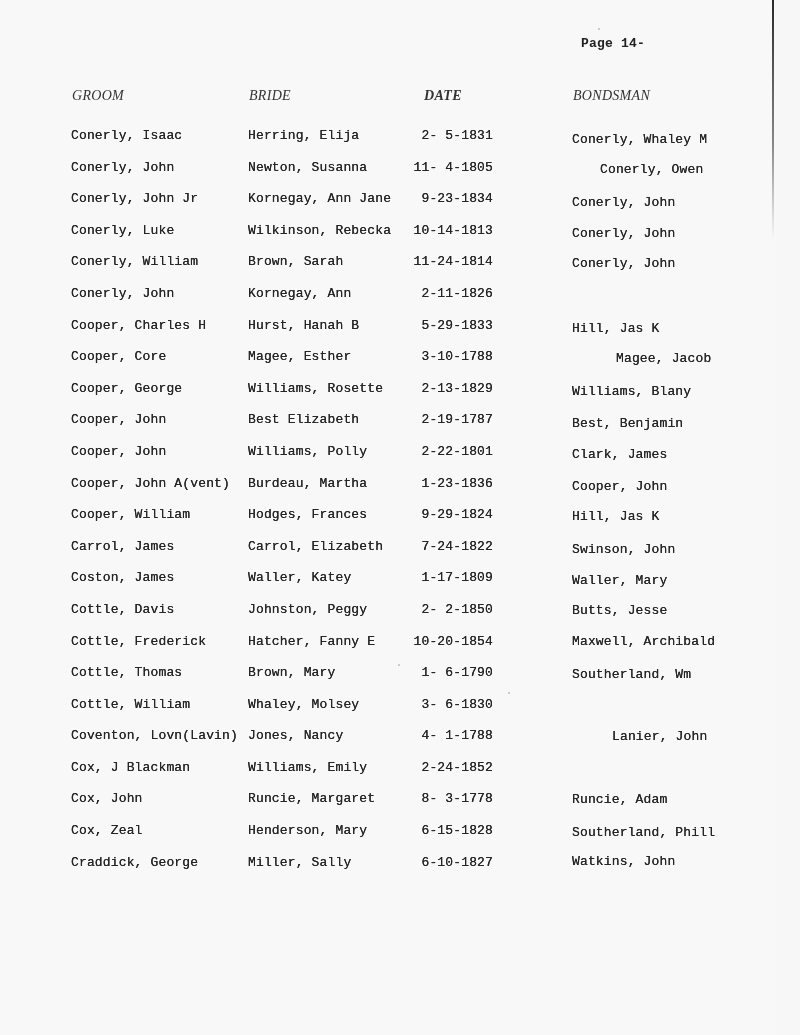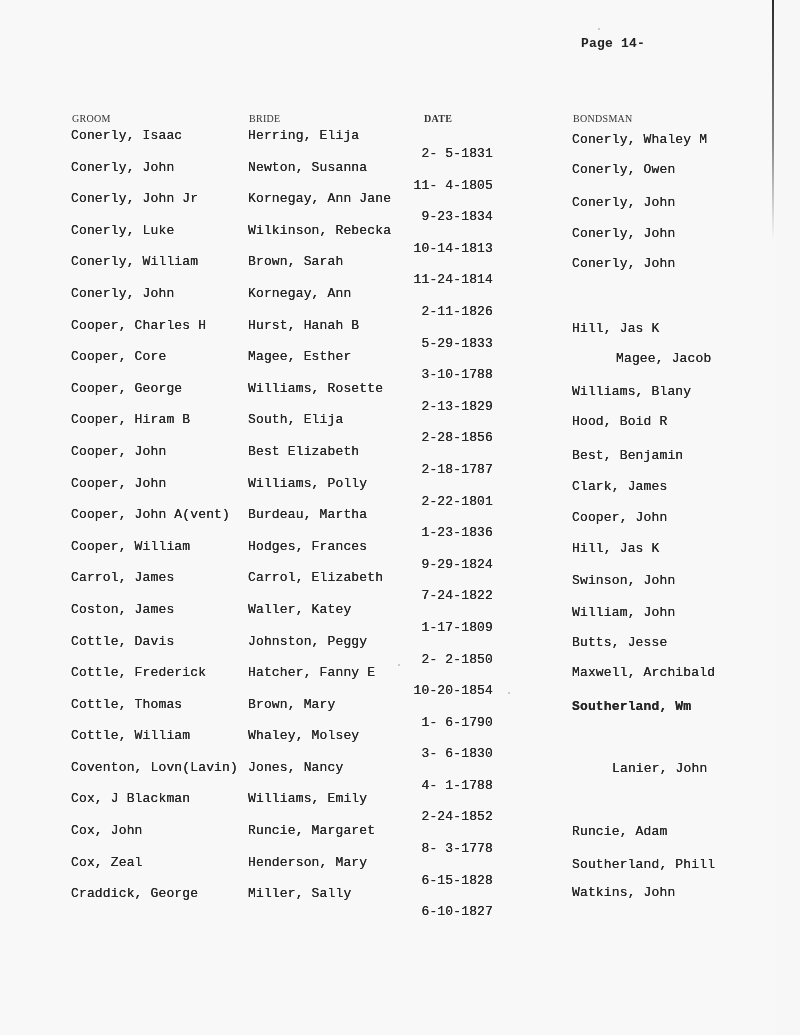--- a/index.html
+++ b/index.html
@@ -33,28 +33,29 @@
       position: absolute;
       left: 581px;
       top: 36px;
       font-size: 13px;
       font-weight: bold;
       letter-spacing: 0.2px;
       color: #222;
     }
     .header {
       position: absolute;
-      top: 113px;
+      top: 88px;
       left: 0;
       width: 800px;
       height: 16px;
-      font-size: 10px;
+      font-size: 14px;
       color: #333;
       font-family: "Liberation Serif", "DejaVu Serif", serif;
       letter-spacing: 0.3px;
+      font-style: italic;
     }
     .header span { position: absolute; }
     .h-groom { left: 72px; }
     .h-bride { left: 249px; }
     .h-date  { left: 424px; font-weight: bold; }
     .h-bond  { left: 573px; }
 
     .rows {
       position: absolute;
       top: 126px;
@@ -72,21 +73,21 @@
     .row span {
       position: absolute;
       top: 2px;
       white-space: nowrap;
     }
     .c-groom { left: 71px; }
     .c-bride { left: 248px; }
     .c-date  { right: 307px; text-align: right; }
     .c-bond  { left: 572px; top: 6px !important; }
     .row .c-groom, .row .c-bride, .row .c-bond { font-weight: normal; text-shadow: 0 0 0.4px #222; }
-    .row .c-date { font-weight: normal; text-shadow: 0 0 0.4px #222; margin-top: 18px; }
+    .row .c-date { font-weight: normal; text-shadow: 0 0 0.4px #222; }
     .speck {
       position: absolute;
       width: 2px; height: 2px;
       background: #bbb;
       border-radius: 50%;
     }
   </style>
 </head>
 <body>
 
@@ -109,21 +110,21 @@
       <div class="row">
         <span class="c-groom">Conerly, Isaac</span>
         <span class="c-bride">Herring, Elija</span>
         <span class="c-date">2- 5-1831</span>
         <span class="c-bond" style="top: 6px !important;">Conerly, Whaley M</span>
       </div>
       <div class="row">
         <span class="c-groom">Conerly, John</span>
         <span class="c-bride">Newton, Susanna</span>
         <span class="c-date">11- 4-1805</span>
-        <span class="c-bond" style="top: 4px !important;">Conerly, Owen</span>
+        <span class="c-bond" style="top: 4px !important; margin-left: 28px;">Conerly, Owen</span>
       </div>
       <div class="row">
         <span class="c-groom">Conerly, John Jr</span>
         <span class="c-bride">Kornegay, Ann Jane</span>
         <span class="c-date">9-23-1834</span>
         <span class="c-bond" style="top: 6px !important;">Conerly, John</span>
       </div>
       <div class="row">
         <span class="c-groom">Conerly, Luke</span>
         <span class="c-bride">Wilkinson, Rebecka</span>
@@ -154,29 +155,23 @@
         <span class="c-date">3-10-1788</span>
         <span class="c-bond" style="top: 4px !important; padding-left: 44px;">Magee, Jacob</span>
       </div>
       <div class="row">
         <span class="c-groom">Cooper, George</span>
         <span class="c-bride">Williams, Rosette</span>
         <span class="c-date">2-13-1829</span>
         <span class="c-bond" style="top: 5px !important;">Williams, Blany</span>
       </div>
       <div class="row">
-        <span class="c-groom">Cooper, Hiram B</span>
-        <span class="c-bride">South, Elija</span>
-        <span class="c-date">2-28-1856</span>
-        <span class="c-bond" style="top: 4px !important;">Hood, Boid R</span>
-      </div>
-      <div class="row">
         <span class="c-groom">Cooper, John</span>
         <span class="c-bride">Best Elizabeth</span>
-        <span class="c-date">2-18-1787</span>
+        <span class="c-date">2-19-1787</span>
         <span class="c-bond" style="top: 6px !important;">Best, Benjamin</span>
       </div>
       <div class="row">
         <span class="c-groom">Cooper, John</span>
         <span class="c-bride">Williams, Polly</span>
         <span class="c-date">2-22-1801</span>
         <span class="c-bond" style="top: 5px !important;">Clark, James</span>
       </div>
       <div class="row">
         <span class="c-groom">Cooper, John A(vent)</span>
@@ -193,39 +188,39 @@
       <div class="row">
         <span class="c-groom">Carrol, James</span>
         <span class="c-bride">Carrol, Elizabeth</span>
         <span class="c-date">7-24-1822</span>
         <span class="c-bond" style="top: 5px !important;">Swinson, John</span>
       </div>
       <div class="row">
         <span class="c-groom">Coston, James</span>
         <span class="c-bride">Waller, Katey</span>
         <span class="c-date">1-17-1809</span>
-        <span class="c-bond" style="top: 5px !important;">William, John</span>
+        <span class="c-bond" style="top: 5px !important;">Waller, Mary</span>
       </div>
       <div class="row">
         <span class="c-groom">Cottle, Davis</span>
         <span class="c-bride">Johnston, Peggy</span>
         <span class="c-date">2- 2-1850</span>
         <span class="c-bond" style="top: 3px !important;">Butts, Jesse</span>
       </div>
       <div class="row">
         <span class="c-groom">Cottle, Frederick</span>
         <span class="c-bride">Hatcher, Fanny E</span>
         <span class="c-date">10-20-1854</span>
         <span class="c-bond" style="top: 2px !important;">Maxwell, Archibald</span>
       </div>
       <div class="row">
         <span class="c-groom">Cottle, Thomas</span>
         <span class="c-bride">Brown, Mary</span>
         <span class="c-date">1- 6-1790</span>
-        <span class="c-bond" style="top: 4px !important; font-weight: bold;">Southerland, Wm</span>
+        <span class="c-bond" style="top: 4px !important;">Southerland, Wm</span>
       </div>
       <div class="row">
         <span class="c-groom">Cottle, William</span>
         <span class="c-bride">Whaley, Molsey</span>
         <span class="c-date">3- 6-1830</span>
         <span class="c-bond" style="top: 0px !important;"></span>
       </div>
       <div class="row">
         <span class="c-groom">Coventon, Lovn(Lavin)</span>
         <span class="c-bride">Jones, Nancy</span>

